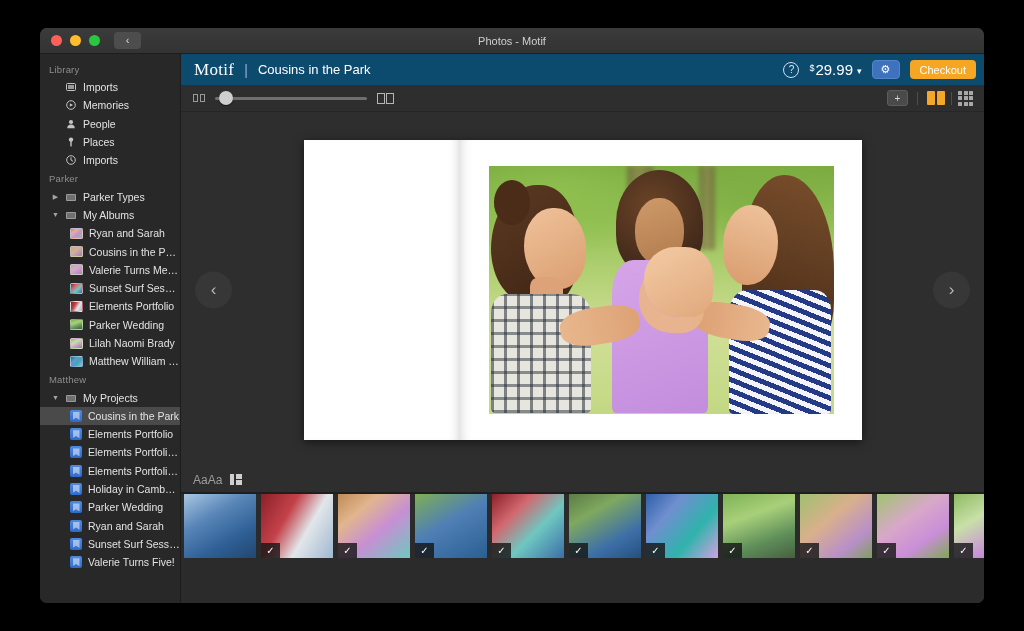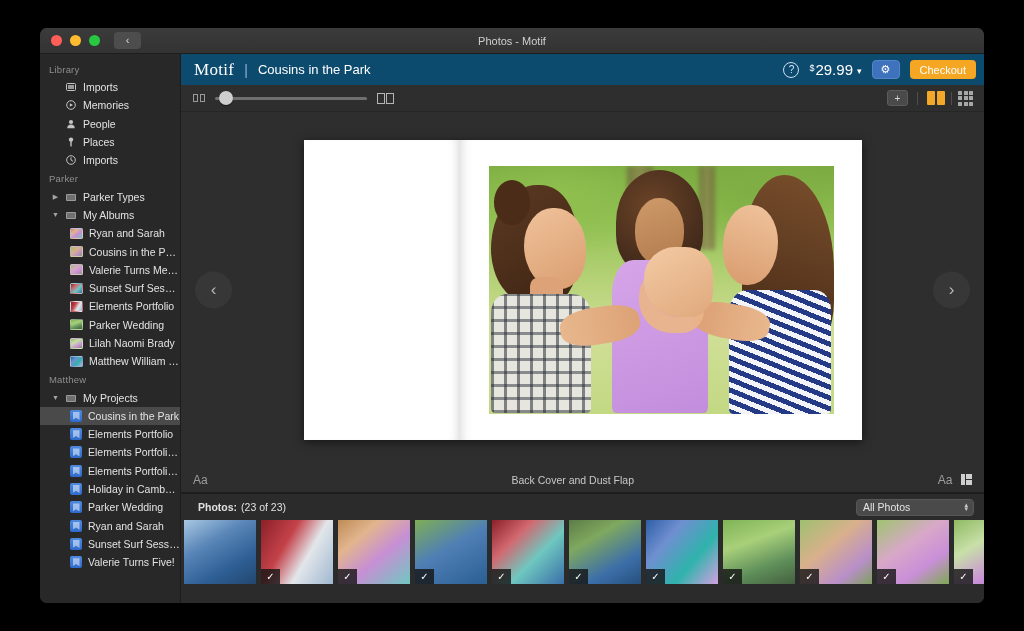--- a/index.html
+++ b/index.html
@@ -613,45 +613,31 @@
                 </div>
                 <div class="hands"></div>
               </div>
             </div>
           </div>
           <div class="navbtn right">›</div>
         </div>
 
         <div class="captionbar">
           <span class="aa">Aa</span>
-          <span class="cap-center">Back Cover and Dust Flap</span>
           <span class="aa">Aa</span>
           <span class="layout-ico">
             <span class="c1"></span>
             <span class="c2">
                 <i></i>
                 <i></i>
               </span>
           </span>
         </div>
 
         <div class="browser">
-          <div class="browser-head">
-            <span class="ph-count">
-              <span style="font-weight:bold">Photos:</span><span>(23 of 23)</span>
-            </span>
-            <span class="bh-spacer"></span>
-            <span class="popup">
-              <span>All Photos</span>
-              <span class="steppers">
-                <span>▴</span>
-                <span>▾</span>
-              </span>
-            </span>
-          </div>
           <div class="strip">
             <div class="tile sel">
                 <span class="img p-playA"></span>
               </div>
             <div class="tile">
                 <span class="img p-slide"></span>
                 <span class="check">✓</span>
               </div>
             <div class="tile">
                 <span class="img p-group1"></span>

